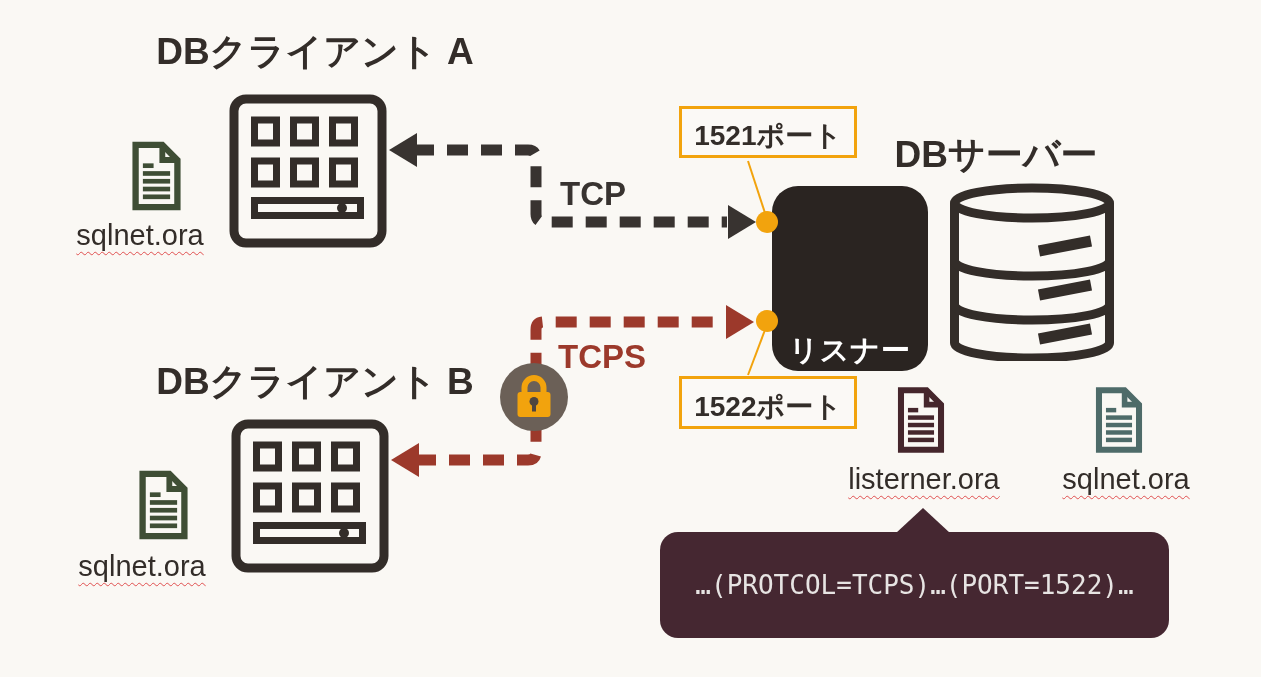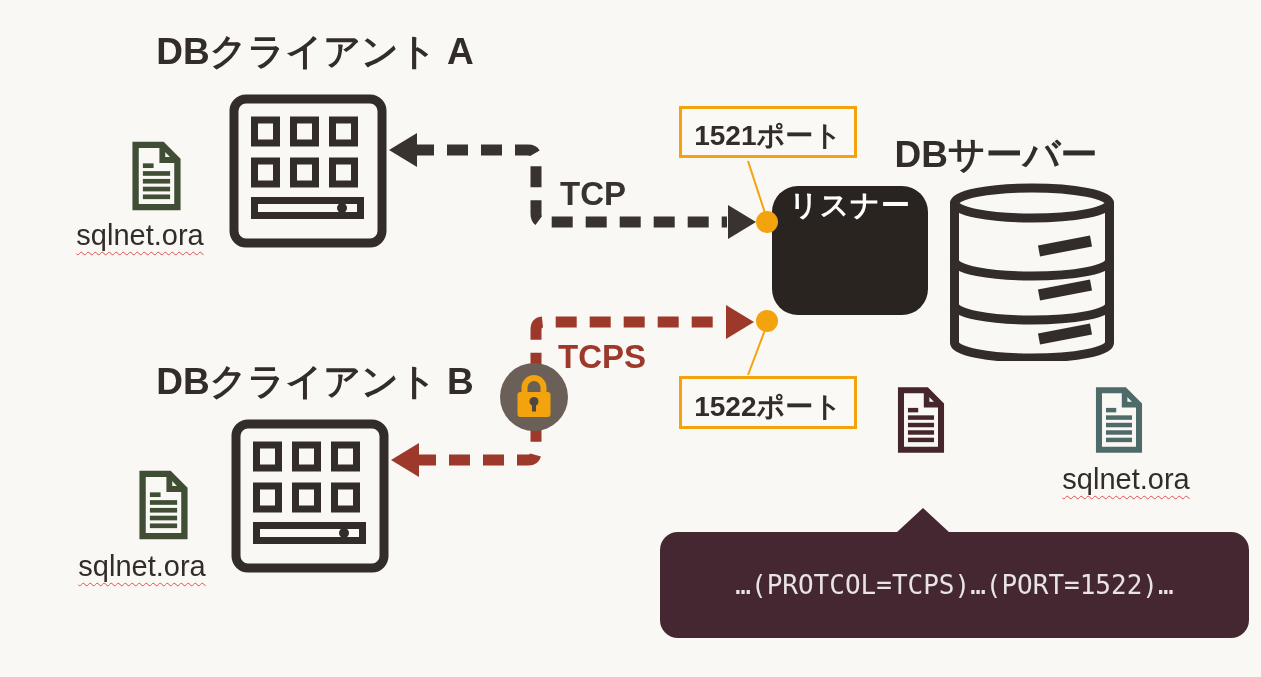--- a/index.html
+++ b/index.html
@@ -17,35 +17,35 @@
   .proto-label { position:absolute; font-weight:bold; font-size:33px; white-space:nowrap;text-align:center; }
   .proto-label.tcp  { color:var(--tcp); }
   .proto-label.tcps { color:var(--tcps); }
   .port-box {
     position:absolute; width:178px; height:52px; box-sizing:border-box;
     background:var(--port-box-bg); border:3px solid var(--amber);
     display:flex; align-items:flex-end; justify-content:center;
     font-size:28px; font-weight:bold; color:var(--dark); white-space:nowrap;margin-left:24px;
   }
   .listener {
-    position:absolute; left:772px; top:186px; width:156px; height:129px;
+    position:absolute; left:772px; top:186px; width:156px; height:185px;
     border-radius:26px; background:var(--listener-bg);
-    display:flex; align-items:flex-start; justify-content:center;
+    display:flex; align-items:flex-end; justify-content:center;
     color:var(--listener-text); font-size:29px; font-weight:bold;
     letter-spacing:1px; white-space:nowrap;
   }
   .file-label {
     position:absolute; font-size:29px; color:var(--dark); text-align:center;
     white-space:nowrap;
     text-decoration:underline; text-decoration-style:wavy;
     text-decoration-color:var(--squiggle); text-decoration-thickness:1px;
     text-underline-offset:6px;
   }
   .callout {
-    position:absolute; left:660px; top:532px; width:589px; height:106px;
+    position:absolute; left:660px; top:532px; width:509px; height:106px;
     background:var(--callout-bg); border-radius:18px;
     display:flex; align-items:center; justify-content:center;
   }
   .callout::before {
     content:""; position:absolute; top:-24px; left:236px;
     border-left:27px solid transparent; border-right:27px solid transparent;
     border-bottom:25px solid var(--callout-bg);
   }
   .callout-text {
     font-family:"DejaVu Sans Mono","Liberation Mono",monospace;
@@ -159,20 +159,21 @@
   </svg>
 
   <div class="title" style="left:891px; top:130px; width:210px;">DBサーバー</div>
   <svg class="abs dark-icon" style="left:950px; top:183px;" width="164" height="178">
       <use href="#sym-db"></use>
     </svg>
 
   <svg class="abs doc-maroon" style="left:894px; top:385px;" width="54" height="70">
       <use href="#sym-doc"></use>
     </svg>
+  <div class="file-label" style="left:824px; top:463px; width:200px;">listerner.ora</div>
 
   <svg class="abs doc-teal" style="left:1092px; top:385px;" width="54" height="70">
       <use href="#sym-doc"></use>
     </svg>
   <div class="file-label" style="left:1026px; top:463px; width:200px;">sqlnet.ora</div>
 
   <div class="callout">
     <span class="callout-text">…(PROTCOL=TCPS)…(PORT=1522)…</span>
   </div>
 

